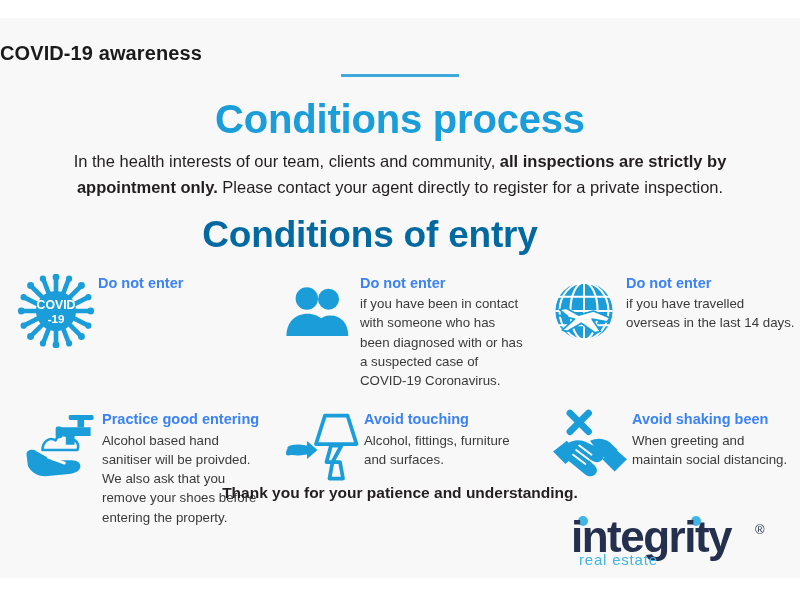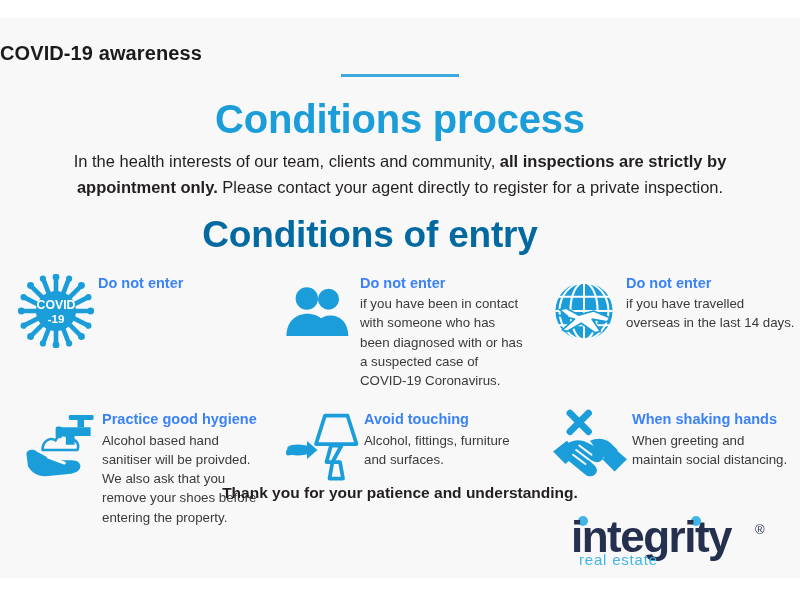--- a/index.html
+++ b/index.html
@@ -286,21 +286,21 @@
               <rect x="74" y="11" width="9" height="10"></rect>
               <path d="M46 21 H92 V33 H70 V45 H58 V33 H46 Z"></path>
               <rect x="44" y="20" width="9" height="16" rx="3"></rect>
             </g>
             <path d="M26 52 C26 40 36 34 44 39 C47 30 60 29 64 38 C72 37 77 44 74 52 Z" fill="none" stroke="#1b9dd9" stroke-width="3.5" stroke-linejoin="round"></path>
             <path d="M4 58 C4 52 12 50 18 54 L40 66 L66 66 C74 66 78 70 78 74 C78 80 72 84 62 85 L30 88 C18 88 10 82 6 74 Z" class="scrub"></path>
             <path d="M34 62 L56 70" stroke="#ffffff" stroke-width="4" stroke-linecap="round" fill="none"></path>
           </svg>
         </div>
         <div class="txt-box t-w4">
-          <div class="c-title">Practice good hygiene</div>
+          <div class="c-title">Practice good entering</div>
           <div class="c-body">Alcohol based hand sanitiser will be proivded. We also ask that you remove your shoes before entering the property.</div>
         </div>
       </div>
 
       <div class="cell cell-1">
         <div class="icon-box">
           <svg width="76" height="72" viewBox="0 0 100 96">
             <g fill="none" stroke="#1b9dd9" stroke-width="5" stroke-linejoin="round">
               <path d="M54 6 H84 L96 44 H42 Z"></path>
               <path d="M62 46 H76 L64 68 H74 L78 90 H60 L64 68 H56 L62 46 Z"></path>
@@ -329,21 +329,21 @@
               <path d="M52 40 C60 36 70 36 78 42 L88 52 L76 66 L62 54 Z"></path>
             </g>
             <g stroke="#ffffff" stroke-width="2.5" stroke-linecap="round">
               <line x1="30" y1="58" x2="46" y2="70"></line>
               <line x1="34" y1="52" x2="50" y2="64"></line>
               <line x1="38" y1="46" x2="54" y2="58"></line>
             </g>
           </svg>
         </div>
         <div class="txt-box t-w6">
-          <div class="c-title">When shaking hands</div>
+          <div class="c-title">Avoid shaking been</div>
           <div class="c-body">When greeting and maintain social distancing.</div>
         </div>
       </div>
 
     </div>
   </div>
 
   <div class="thanks">Thank you for your patience and understanding.</div>
 
   <div class="logo">

